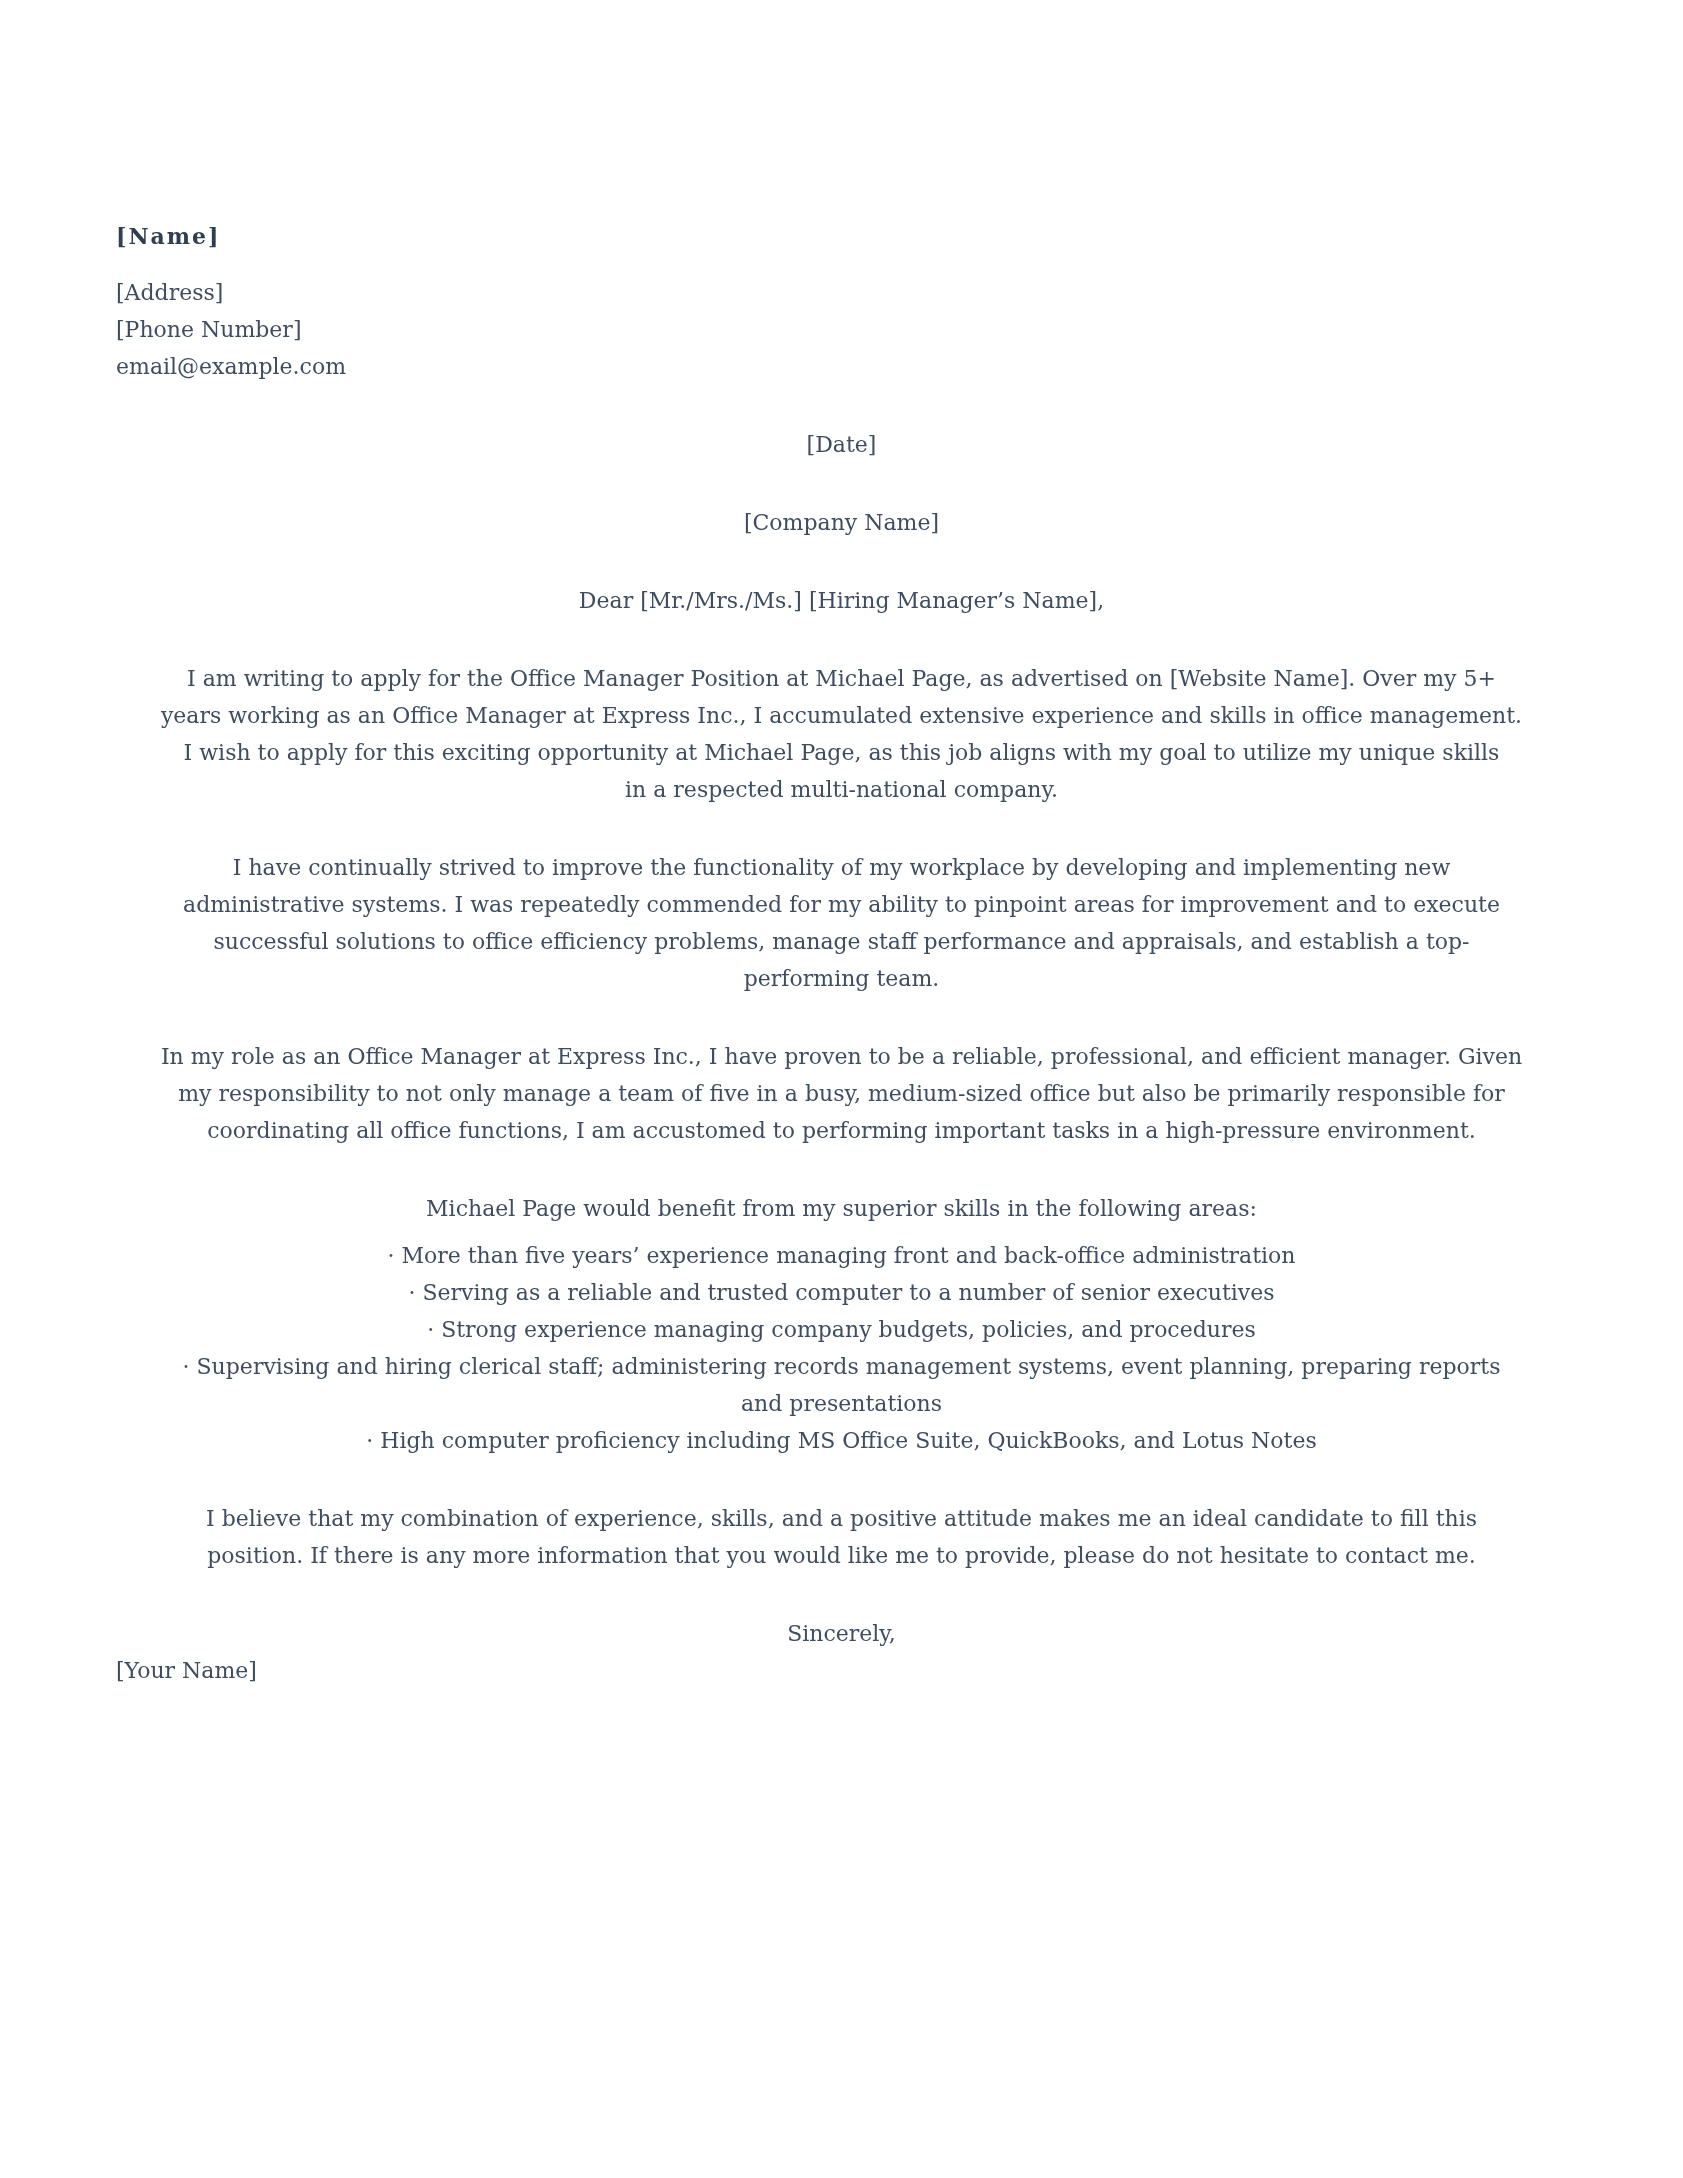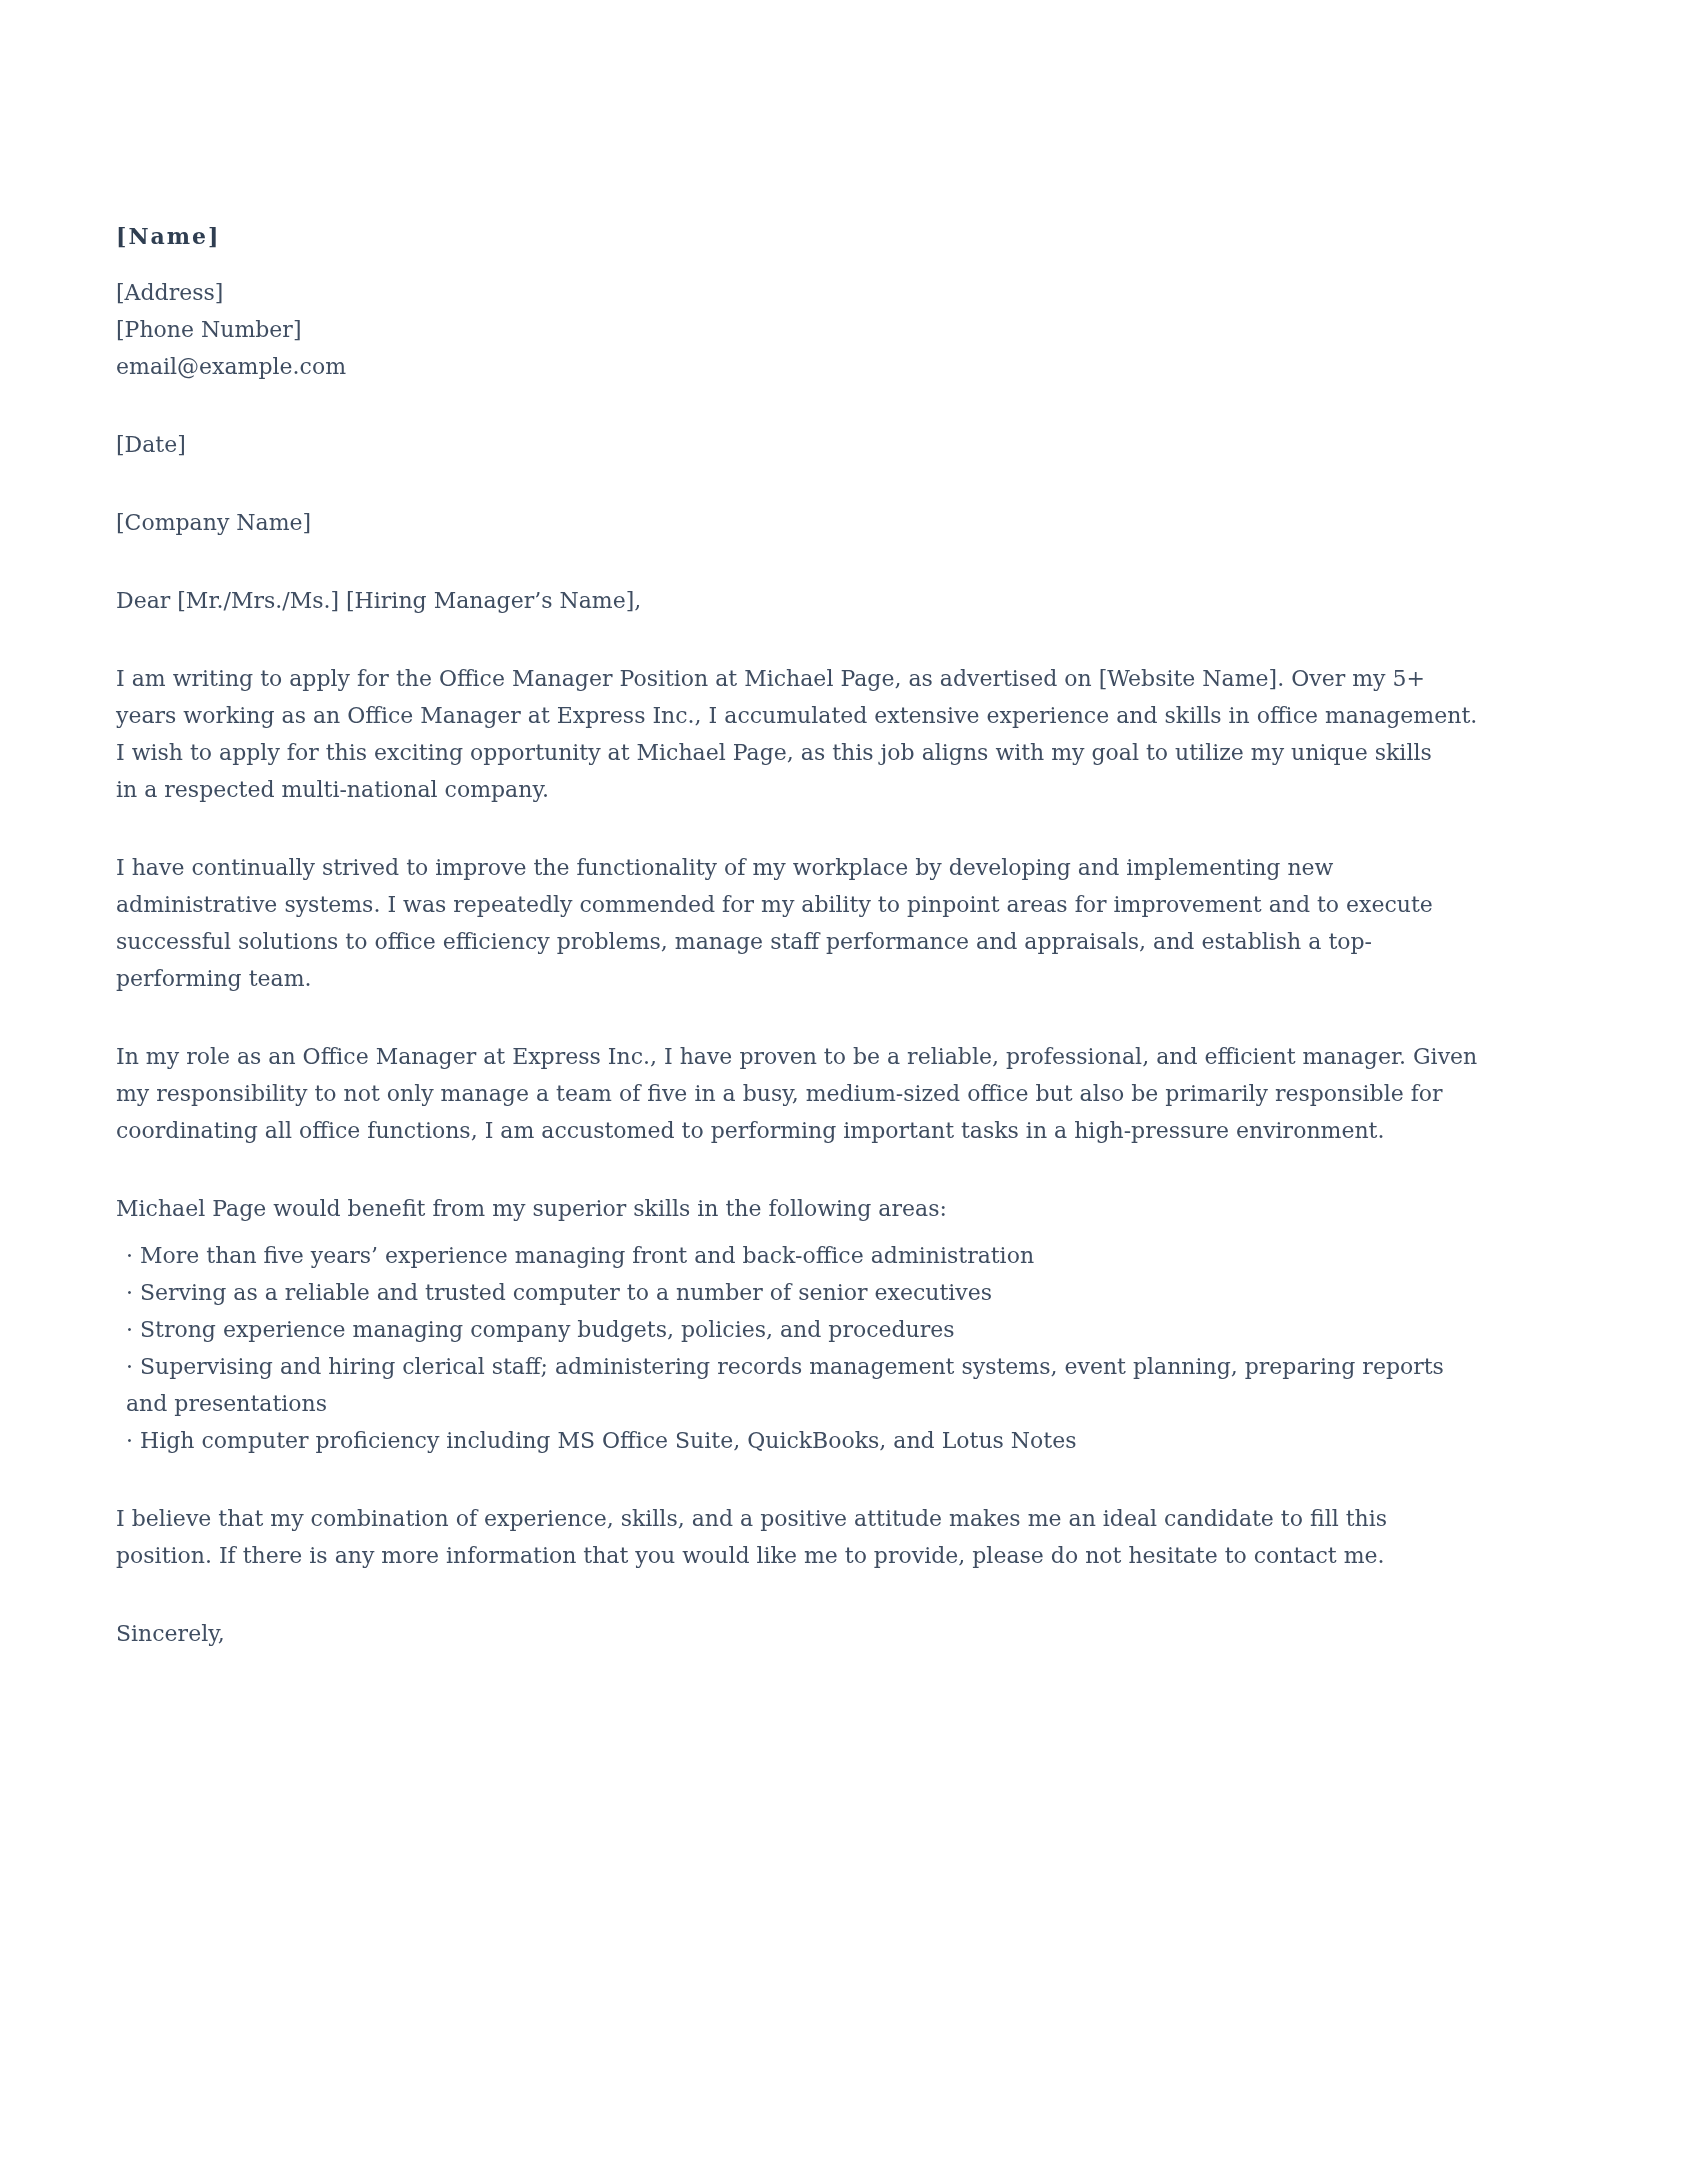--- a/index.html
+++ b/index.html
@@ -25,20 +25,21 @@
     font-weight: 700;
     letter-spacing: 2px;
     color: #2f3e51;
     margin: 0 0 16px 0;
   }
   .contact-line {
     margin: 0;
   }
   .block {
     margin: 41px 0 0 0;
+    text-align: center;
   }
   .para {
     white-space: pre;
   }
   ul.skills-list {
     list-style: none;
     margin: 10px;
     padding: 0;
   }
   ul.skills-list li {
@@ -91,15 +92,16 @@
 and presentations</li>
       <li>High computer proficiency including MS Office Suite, QuickBooks, and Lotus Notes</li>
     </ul>
   </div>
 
   <p class="block para">I believe that my combination of experience, skills, and a positive attitude makes me an ideal candidate to fill this
 position. If there is any more information that you would like me to provide, please do not hesitate to contact me.</p>
 
   <div class="block">Sincerely,</div>
 
+  <div>[Your Name]</div>
 
 </div>
 
 
 </body></html>

